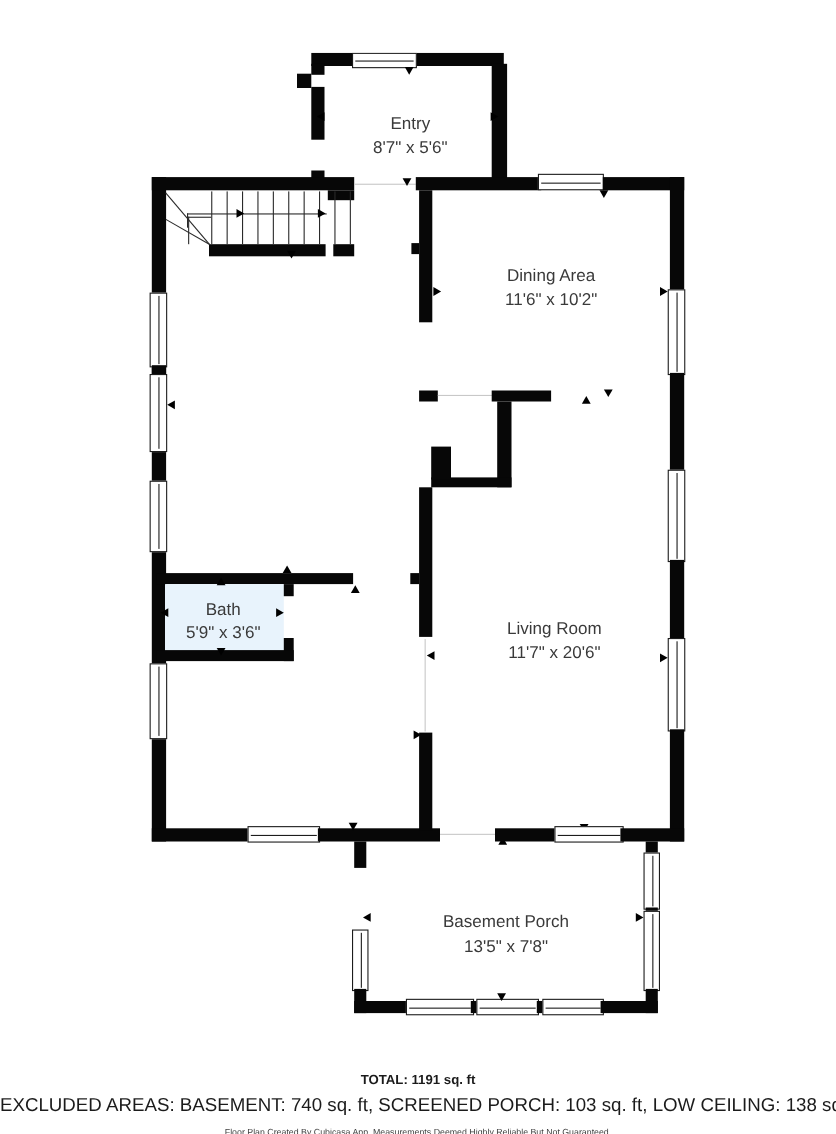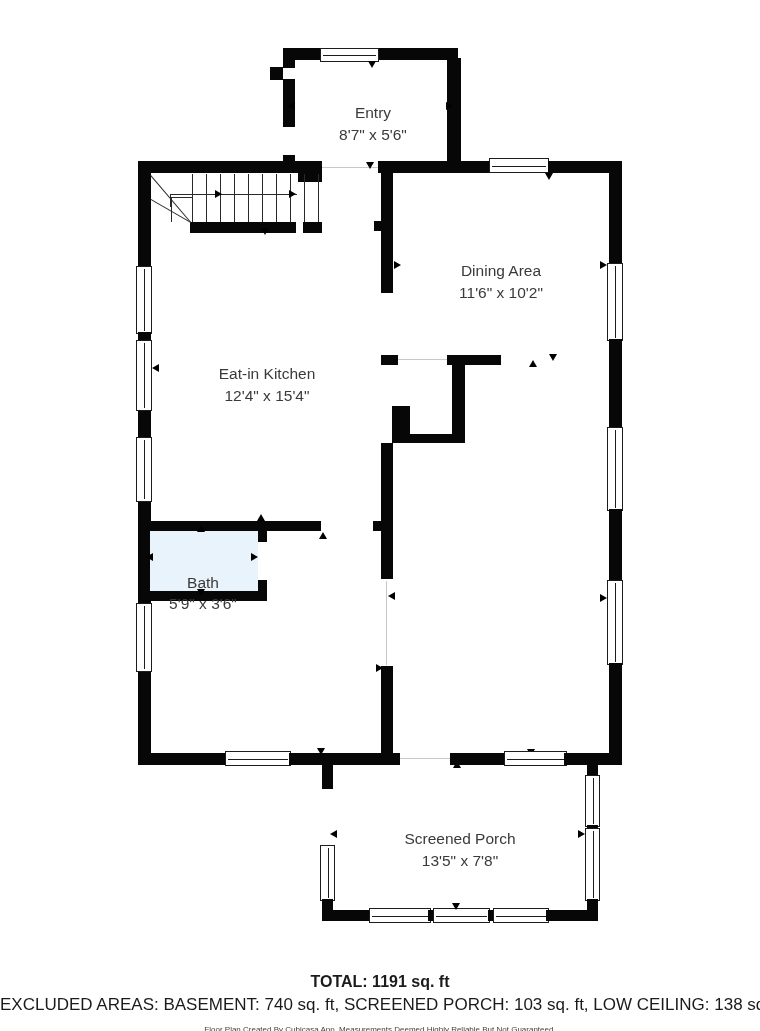--- a/index.html
+++ b/index.html
@@ -22,21 +22,21 @@
   .ar.dn{border-width:7px 4px 0 4px;border-top-color:#000;}
   .ar.lt{border-width:4px 7px 4px 0;border-right-color:#000;}
   .ar.rt{border-width:4px 0 4px 7px;border-left-color:#000;}
   
   .lab{position:absolute;transform:translateX(-50%);text-align:center;font-size:15.5px;
        line-height:22px;color:#3a3a3a;white-space:nowrap;}
   
   .bathfill{position:absolute;left:150px;top:483px;width:108px;height:61px;background:#E8F3FC;}
   
   .footer{position:absolute;left:0;right:0;top:922px;text-align:center;color:#1b1b1b;}
-  .f-total{font-size:16px;font-weight:bold;line-height:23px;}
+  .f-total{font-size:12px;font-weight:bold;line-height:23px;}
   .f-line{font-size:17px;line-height:23px;white-space:nowrap;}
   .f-disc{font-size:8px;line-height:10px;margin-top:9px;color:#3f3f3f;}
 </style>
 </head>
 <body>
 
 <div id="stage">
 
   <div class="w" style="left:283px;top:0;width:175px;height:12px"></div>
   <div class="win h" style="left:320px;top:0;width:59px;height:14px"></div>
@@ -156,34 +156,34 @@
   <div class="win h" style="left:433px;top:860px;width:57px;height:15px"></div>
   <div class="w" style="left:488px;top:862px;width:7px;height:11px"></div>
   <div class="win h" style="left:493px;top:860px;width:56px;height:15px"></div>
   <div class="w" style="left:546px;top:862px;width:52px;height:11px"></div>
   <div class="ar dn" style="left:452px;top:855px"></div>
 
   <div class="lab" style="left:373px;top:54px">
     <div>Entry</div>
     <div>8'7" x 5'6"</div>
   </div>
-  <div class="lab" style="left:501px;top:212px">
+  <div class="lab" style="left:501px;top:192px">
     <div>Dining Area</div>
     <div>11'6" x 10'2"</div>
   </div>
-  <div class="lab" style="left:267px;top:315px">
-    <div>Eat-in Kitchen</div>
-    <div>12'4" x 15'4"</div>
-  </div>
-  <div class="lab" style="left:203px;top:524px;line-height:21px">
+  <div class="lab" style="left:203px;top:496px;line-height:21px">
     <div>Bath</div>
     <div>5'9" x 3'6"</div>
   </div>
+  <div class="lab" style="left:504px;top:513px">
+    <div>Living Room</div>
+    <div>11'7" x 20'6"</div>
+  </div>
   <div class="lab" style="left:460px;top:780px">
-    <div>Screened Porch</div>
+    <div>Basement Porch</div>
     <div>13'5" x 7'8"</div>
   </div>
 
   <div class="footer">
     <div class="f-total">TOTAL: 1191 sq. ft</div>
     <div class="f-line">EXCLUDED AREAS: BASEMENT: 740 sq. ft, SCREENED PORCH: 103 sq. ft, LOW CEILING: 138 sq. ft,</div>
     <div class="f-disc">Floor Plan Created By Cubicasa App. Measurements Deemed Highly Reliable But Not Guaranteed.</div>
   </div>
 
 </div>

